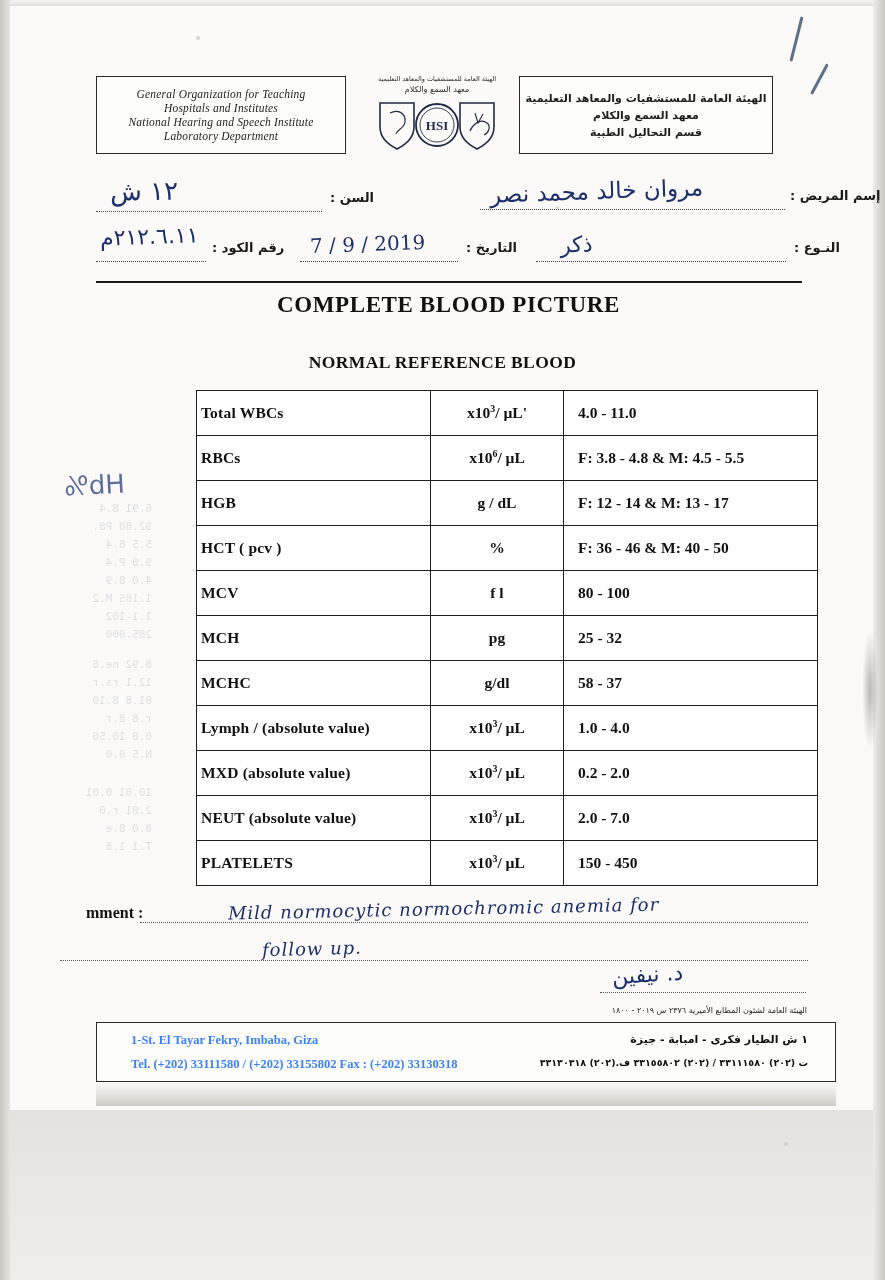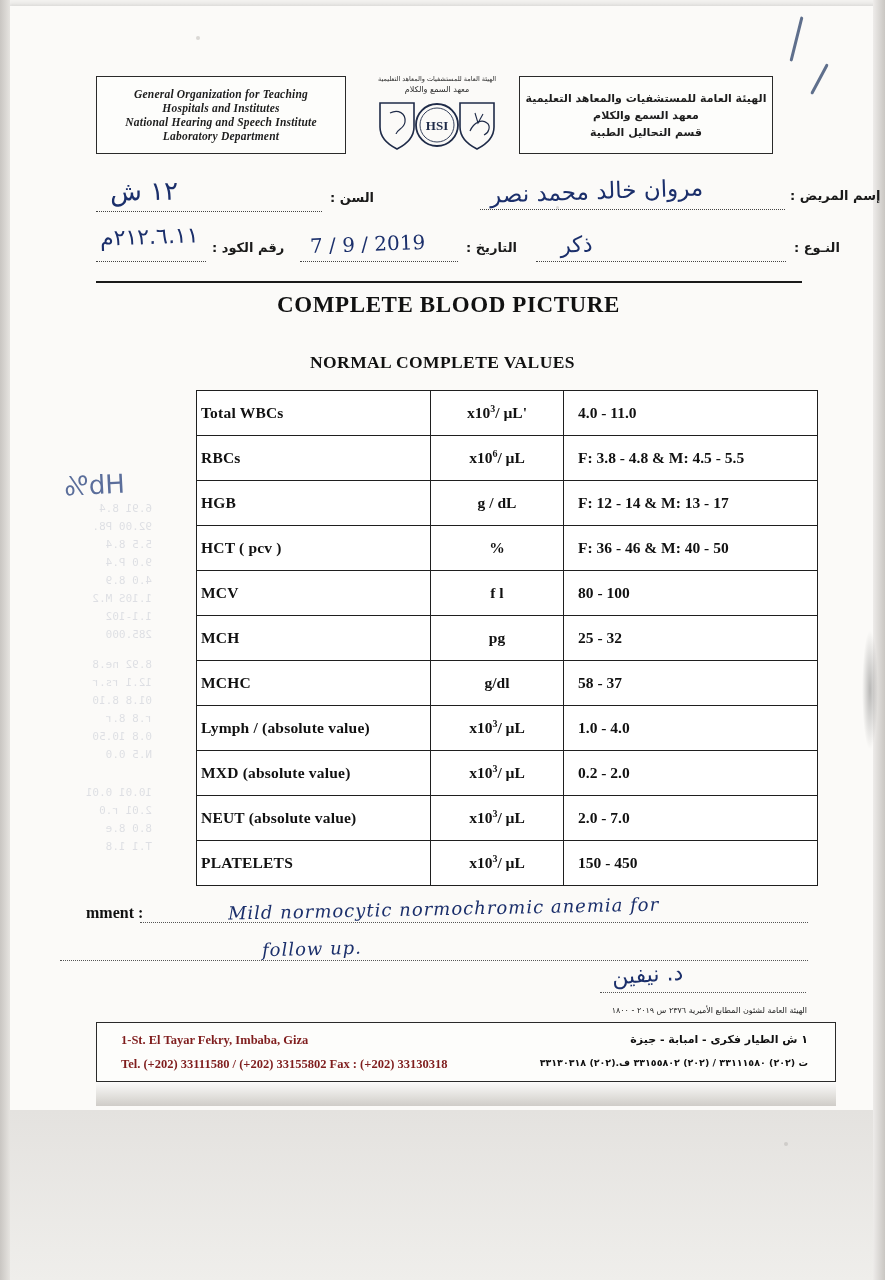--- a/index.html
+++ b/index.html
@@ -43,21 +43,21 @@
     border: 1px solid #2a2a2a;
     background: #fdfdfb;
     box-sizing: border-box;
   }
   #hdr-left {
     left: 96px; top: 76px; width: 250px; height: 78px;
     display: flex; flex-direction: column;
     align-items: center; justify-content: center;
     text-align: center;
     font-style: italic;
-    font-weight: bold;
+    font-weight: normal;
     font-size: 11.5px;
     line-height: 14px;
     letter-spacing: .2px;
     color: #1d1d1d;
   }
   #hdr-right {
     left: 519px; top: 76px; width: 254px; height: 78px;
     display: flex; flex-direction: column;
     align-items: center; justify-content: center;
     text-align: center;
@@ -259,25 +259,25 @@
   #footer-box {
     position: absolute;
     left: 96px; top: 1022px;
     width: 740px; height: 60px;
     border: 1px solid #2a2a2a;
     background: #fdfdfb;
     box-sizing: border-box;
   }
   .foot-en {
     position: absolute;
-    left: 24px;
+    left: 34px;
     font-family: "Liberation Serif", serif;
     font-weight: bold;
     font-size: 12.5px;
-    color: #7f1d1d;
+    color: #3b82f6;
   }
   .foot-ar {
     position: absolute;
     right: 27px;
     direction: rtl;
     font-family: "DejaVu Sans", sans-serif;
     font-size: 11px;
     color: #111;
     font-weight: bold;
   }
@@ -401,21 +401,21 @@
   <div class="dotline" style="left:300px; top:260px; width:158px;"></div>
   <div class="hand" style="left:310px; top:232px; font-size:20px; transform:rotate(-2deg);">7 / 9 / 2019</div>
 
   <div class="field-label" style="left:212px; top:240px;">رقم الكود :</div>
   <div class="dotline" style="left:96px; top:260px; width:110px;"></div>
   <div class="hand-ar" style="left:100px; top:224px; font-size:22px; transform:rotate(-2deg);">٢١٢.٦.١١م</div>
 
   <div id="rule-under-info"></div>
 
   <div id="title-cbp">COMPLETE BLOOD  PICTURE</div>
-  <div id="title-nrv">NORMAL COMPLETE VALUES</div>
+  <div id="title-nrv">NORMAL REFERENCE BLOOD</div>
 
   <table id="results-table">
     <tbody>
       <tr>
         <td class="c-name">Total WBCs</td>
         <td class="c-unit"><span>x10</span><span class="sup">3</span><span>/ µL'</span></td>
         <td class="c-range">4.0 - 11.0</td>
       </tr>
       <tr>
         <td class="c-name">RBCs</td>

